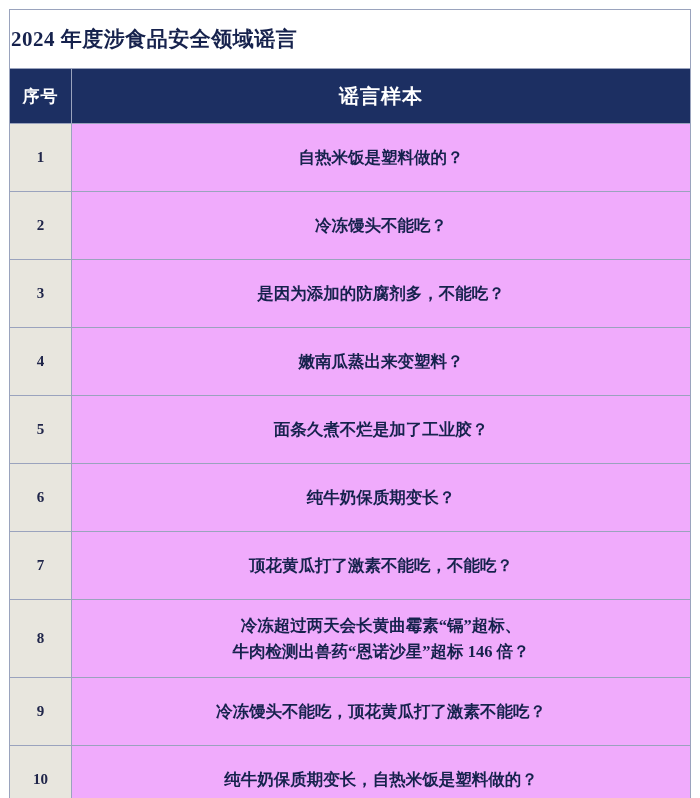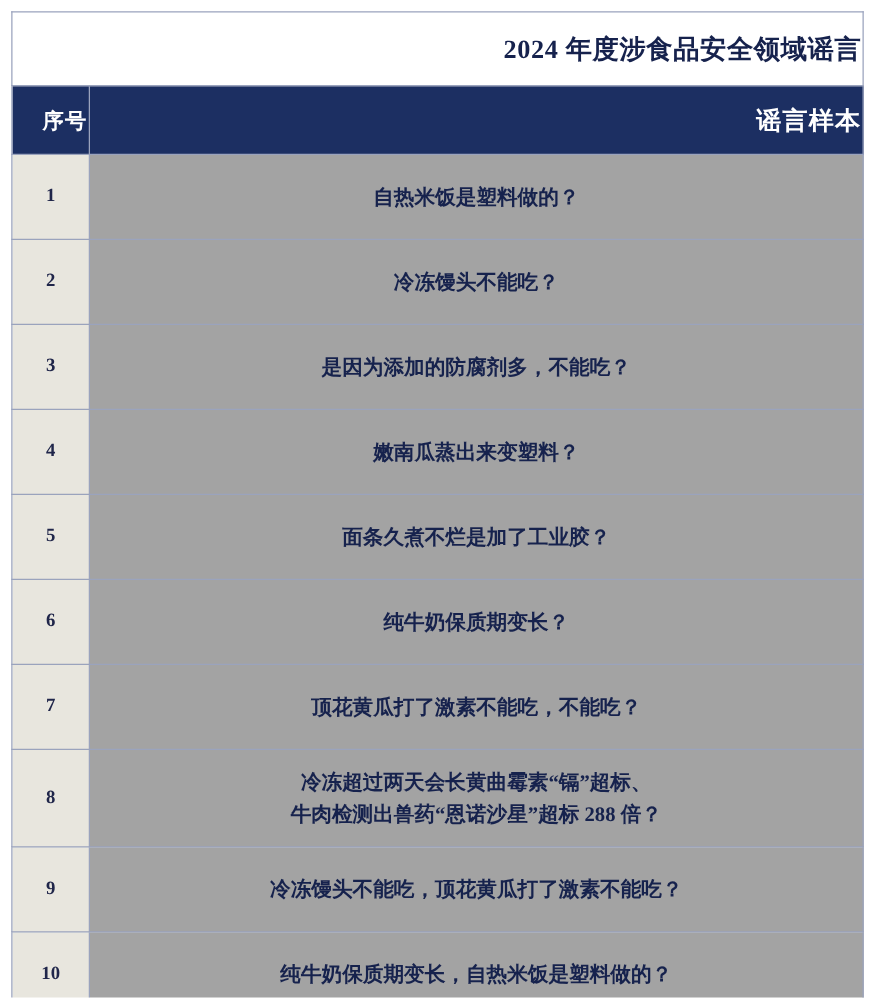--- a/index.html
+++ b/index.html
@@ -23,51 +23,51 @@
     border-collapse: collapse;
     table-layout: fixed;
   }
   table.rumor-table td {
     border: 1px solid #9aa3bd;
     vertical-align: middle;
   }
   
   .title-cell {
     height: 56px;
-    text-align: right;
+    text-align: left;
     font-size: 21px;
     font-weight: bold;
     color: #16224d;
     letter-spacing: 0.5px;
     background: #ffffff;
   }
   
   .hdr {
     background: #1c2f62;
     color: #ffffff;
-    text-align: right;
+    text-align: center;
     font-weight: bold;
     height: 52px;
     font-size: 20px;
     letter-spacing: 1px;
   }
   .hdr-no {
     font-size: 17px;
   }
   
   .idx {
     width: 62px;
     text-align: center;
     background: #e8e6de;
     color: #20264a;
     font-size: 15px;
     font-weight: bold;
   }
   .sample {
-    background: #a3a3a3;
+    background: #f0abfc;
     text-align: center;
     color: #16224d;
     font-size: 16.5px;
     font-weight: bold;
     line-height: 1.55;
     padding: 8px 14px;
   }
   tr.row-h {
     height: 68px;
   }
@@ -142,21 +142,21 @@
         <td class="idx">7</td>
         <td class="sample">
             <span class="line">顶花黄瓜打了激素不能吃，不能吃？</span>
           </td>
       </tr>
 
       <tr class="row-h2">
         <td class="idx">8</td>
         <td class="sample">
           <span class="line">冷冻超过两天会长黄曲霉素“镉”超标、</span>
-          <span class="line">牛肉检测出兽药“恩诺沙星”超标 288 倍？</span>
+          <span class="line">牛肉检测出兽药“恩诺沙星”超标 146 倍？</span>
         </td>
       </tr>
 
       <tr class="row-h">
         <td class="idx">9</td>
         <td class="sample">
             <span class="line">冷冻馒头不能吃，顶花黄瓜打了激素不能吃？</span>
           </td>
       </tr>
 

